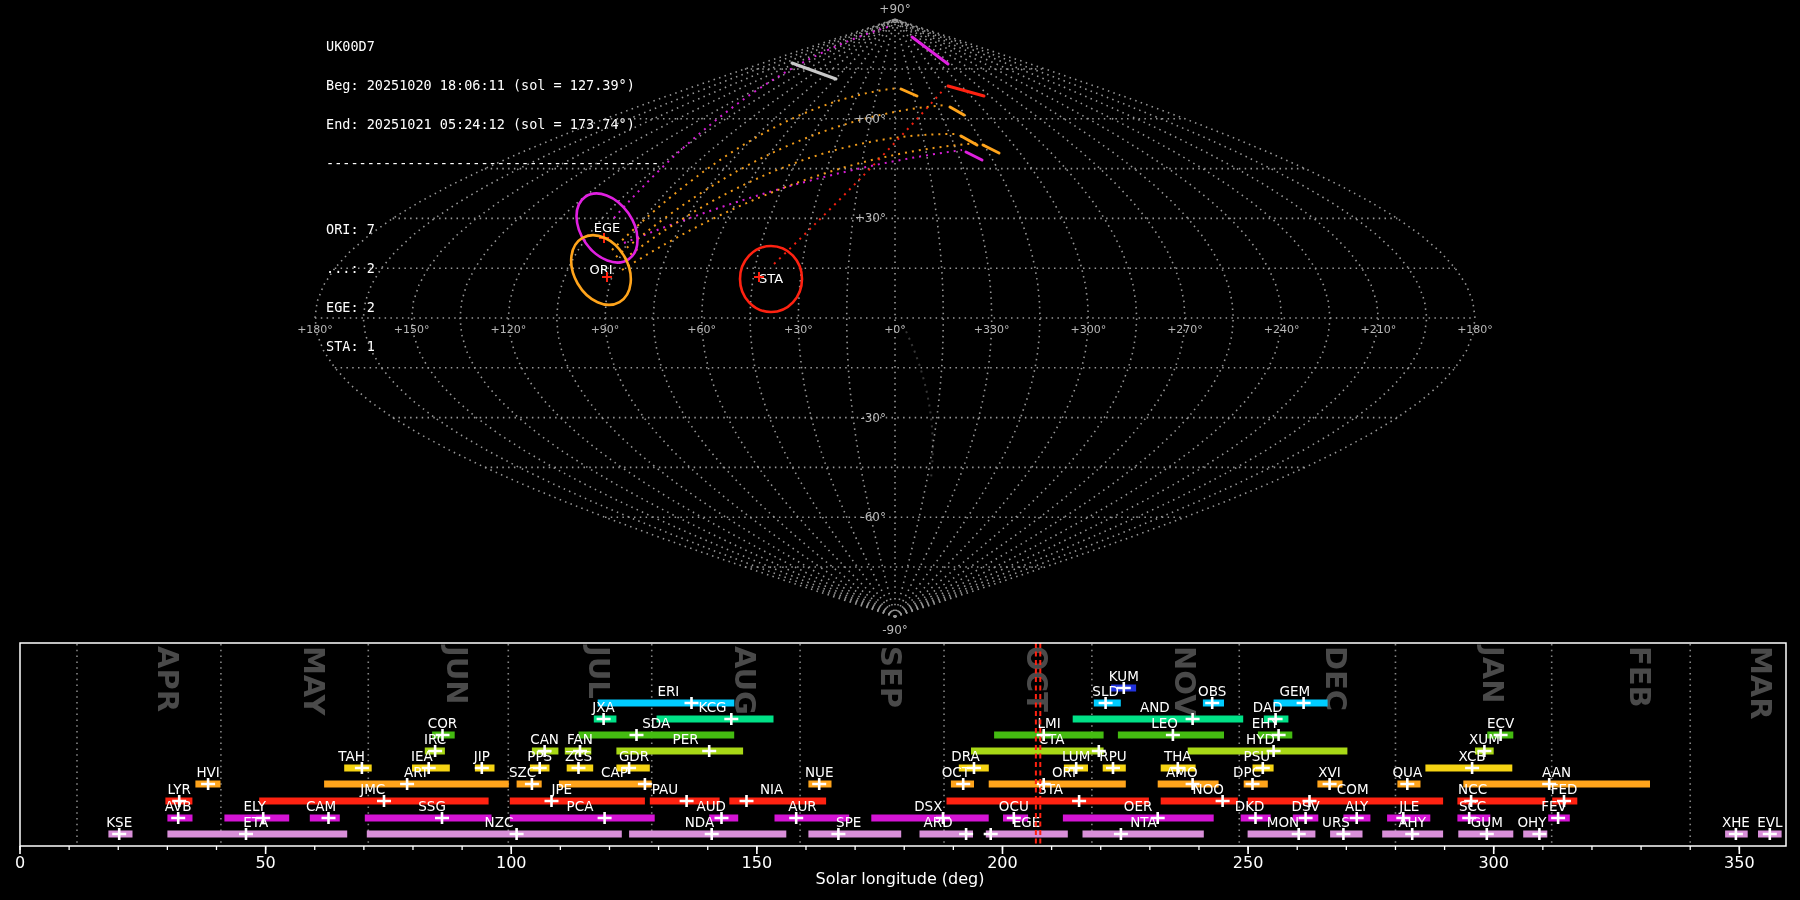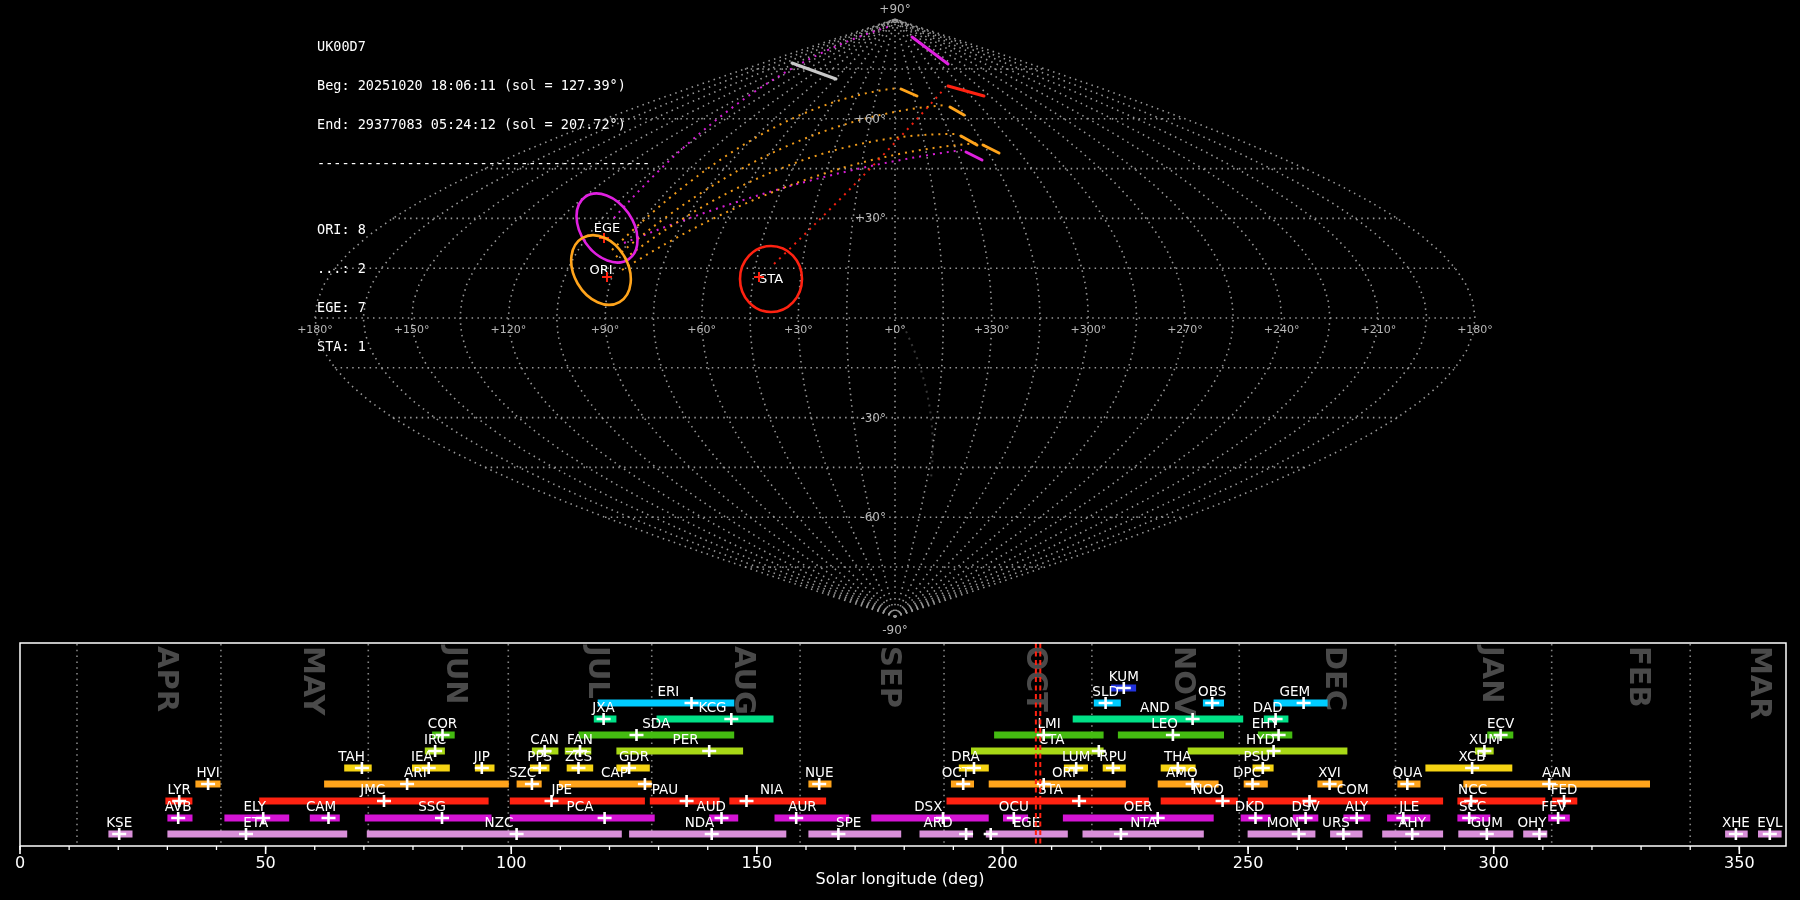--- a/index.html
+++ b/index.html
@@ -1,41 +1,41 @@
 <!DOCTYPE html>
 <html><head>
 <meta charset="utf-8">
 <style>
   html,body{margin:0;padding:0;background:#000;}
   #screen{position:relative;width:1800px;height:900px;background:#000;overflow:hidden;
           font-family:"DejaVu Sans",sans-serif;}
-  #header-block{position:absolute;left:317px;top:14px;color:#fff;
+  #header-block{position:absolute;left:326px;top:14px;color:#fff;
     font-family:"DejaVu Sans Mono",monospace;font-size:13.5px;line-height:13px;white-space:pre;}
   #header-block .hline{height:13px;}
   #header-block .sep{height:11px;letter-spacing:0px;}
   #header-block .gap{height:3px;}
   svg{position:absolute;left:0;}
   svg text{font-family:"DejaVu Sans",sans-serif;}
   #sky-svg{top:0;}
   #chart-svg{top:640px;}
 </style>
 </head>
 <body>
 
 <div id="screen">
 
   <div id="header-block">
     <div class="hline">UK00D7</div>
     <div class="hline">Beg: 20251020 18:06:11 (sol = 127.39°)</div>
-    <div class="hline">End: 29377083 05:24:12 (sol = 207.72°)</div>
+    <div class="hline">End: 20251021 05:24:12 (sol = 173.74°)</div>
     <div class="hline sep">-----------------------------------------</div>
     <div class="gap"></div>
-    <div class="hline">ORI: 8</div>
+    <div class="hline">ORI: 7</div>
     <div class="hline">...: 2</div>
-    <div class="hline">EGE: 7</div>
+    <div class="hline">EGE: 2</div>
     <div class="hline">STA: 1</div>
   </div>
 
   <svg id="sky-svg" width="1800" height="640" viewBox="0 0 1800 640">
       <g stroke="#989898" stroke-width="1.6" fill="none" stroke-dasharray="1.5 4.3">
         <line x1="744.9" x2="1045.1" y1="567" y2="567"></line>
         <line x1="605.0" x2="1185.0" y1="517.2" y2="517.2"></line>
         <line x1="484.9" x2="1305.1" y1="467.4" y2="467.4"></line>
         <line x1="392.7" x2="1397.3" y1="417.6" y2="417.6"></line>
         <line x1="334.8" x2="1455.2" y1="367.8" y2="367.8"></line>

